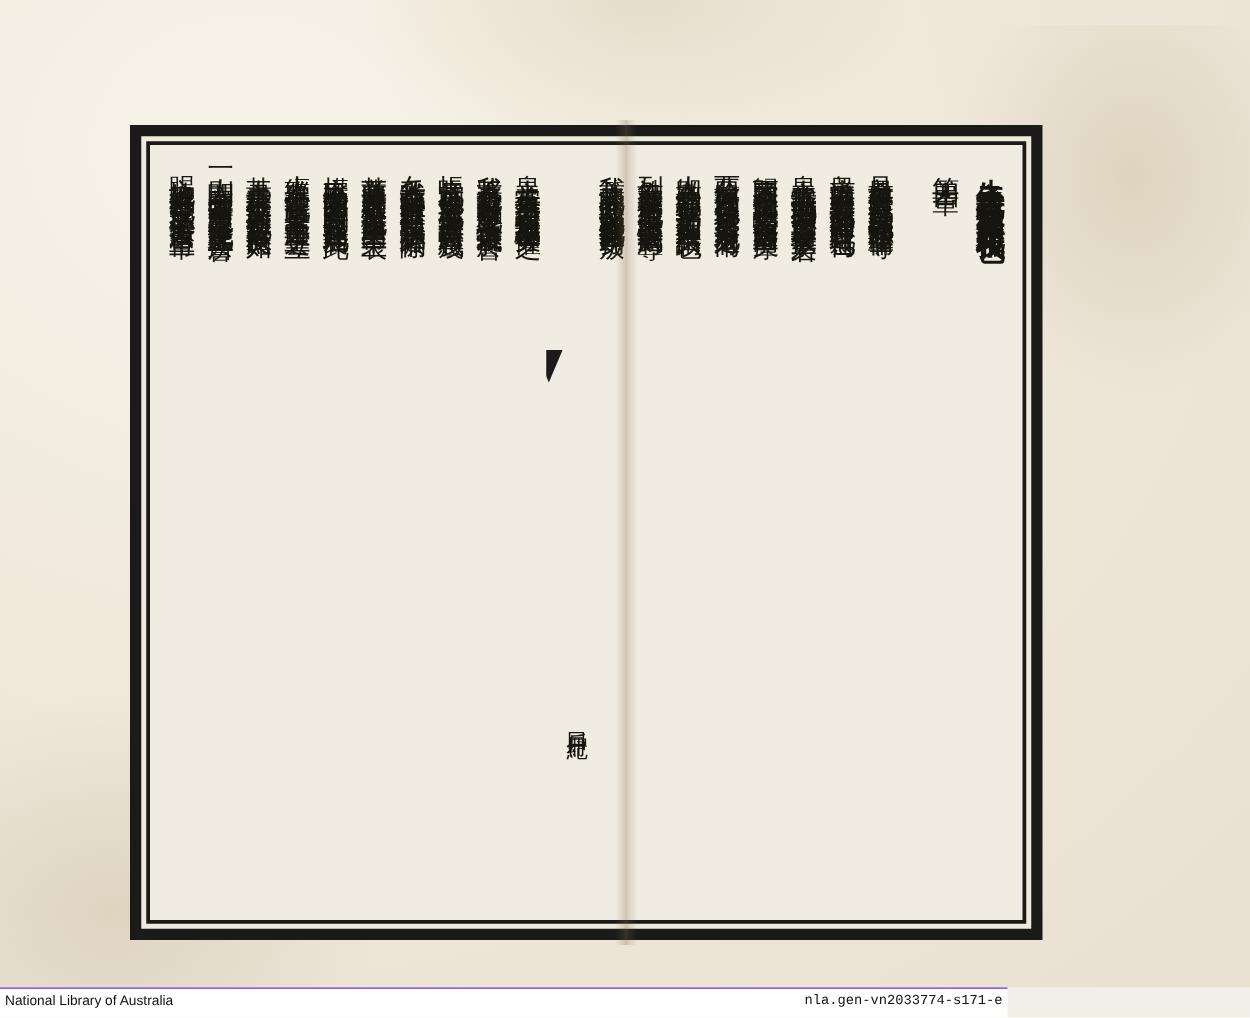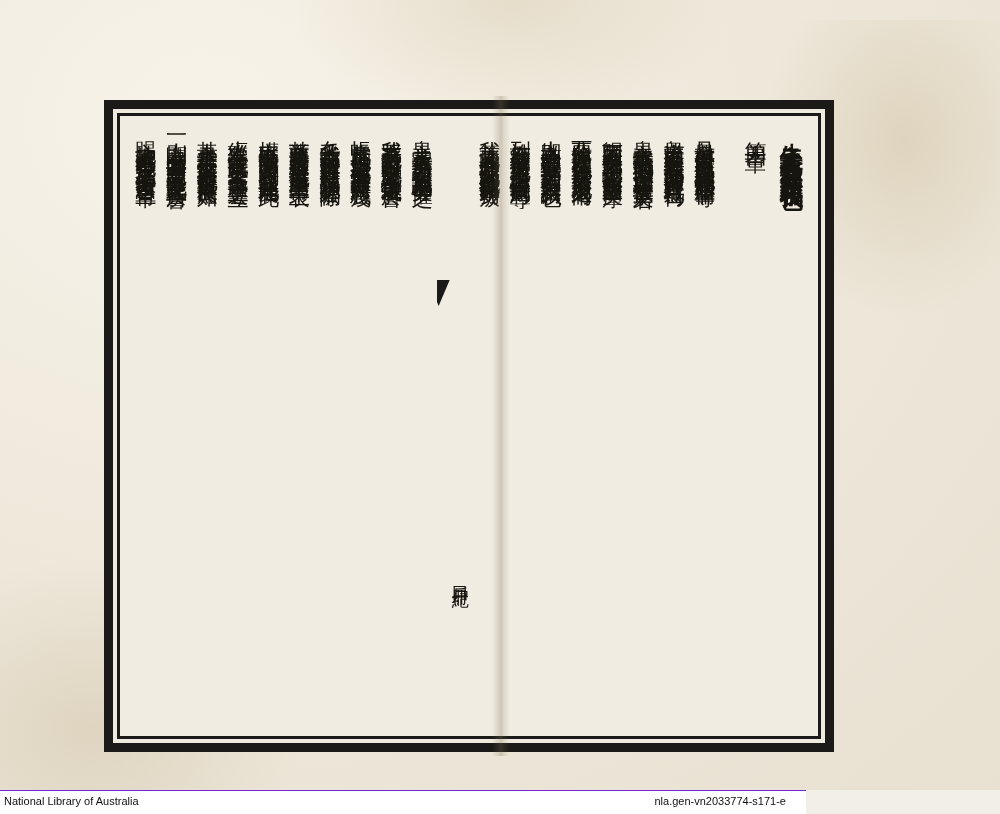--- a/index.html
+++ b/index.html
@@ -140,24 +140,24 @@
   }
   .footer-left {
     position: absolute;
     left: 4px; top: 4px;
     font-size: 11px;
     color: #111;
     font-family: "Liberation Sans", sans-serif;
   }
   .footer-right {
     position: absolute;
-    right: 20px; top: 4px;
+    right: 4px; top: 4px;
     font-size: 11px;
     color: #111;
-    font-family: Liberation Sans, sans-serif;
+    font-family: Liberation Mono, monospace;
   }
 </style>
 </head>
 <body>
 
 <div id="page">
 
   <div class="paper"></div>
   <div class="paper-stain-a"></div>
   <div class="paper-stain-b"></div>

